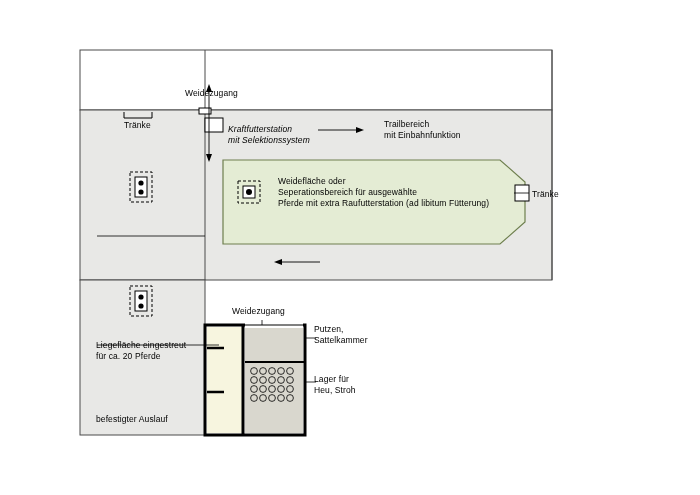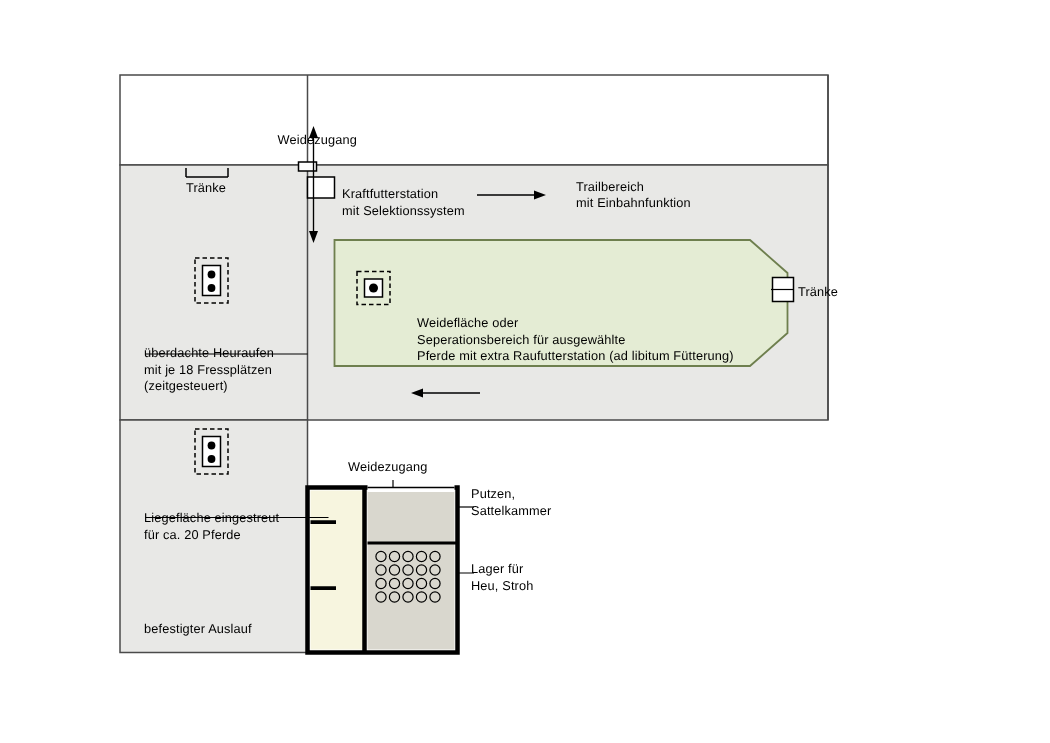--- a/index.html
+++ b/index.html
@@ -132,31 +132,28 @@
 
     <line x1="305" y1="338" x2="316" y2="338" stroke="#000000" stroke-width="0.8"></line>
 
     <line x1="305" y1="382" x2="316" y2="382" stroke="#000000" stroke-width="0.8"></line>
 
     <line x1="529" y1="193" x2="514" y2="193" stroke="#000000" stroke-width="0.8"></line>
   </svg>
 
   <div class="lbl" style="left:185px; top:88px;">Weidezugang</div>
   <div class="lbl" style="left:124px; top:120px;">Tränke</div>
-  <div class="lbl" style="left:228px; top:124px;">Kraftfutterstation
+  <div class="lbl" style="left:228px; top:124px;font-style:italic;">Kraftfutterstation
 mit Selektionssystem</div>
   <div class="lbl" style="left:384px; top:119px;">Trailbereich
 mit Einbahnfunktion</div>
-  <div class="lbl" style="left:278px; top:176px;margin-top:34px;">Weidefläche oder
+  <div class="lbl" style="left:278px; top:176px;">Weidefläche oder
 Seperationsbereich für ausgewählte
 Pferde mit extra Raufutterstation (ad libitum Fütterung)</div>
   <div class="lbl" style="left:532px; top:189px;">Tränke</div>
-  <div class="lbl" style="left:96px; top:230px;">überdachte Heuraufen
-mit je 18 Fressplätzen
-(zeitgesteuert)</div>
   <div class="lbl" style="left:232px; top:306px;">Weidezugang</div>
   <div class="lbl" style="left:314px; top:324px;">Putzen,
 Sattelkammer</div>
   <div class="lbl" style="left:314px; top:374px;">Lager für
 Heu, Stroh</div>
   <div class="lbl" style="left:96px; top:340px;">Liegefläche eingestreut
 für ca. 20 Pferde</div>
   <div class="lbl" style="left:96px; top:398px;margin-top:16px;">befestigter Auslauf</div>
 
 </div>

